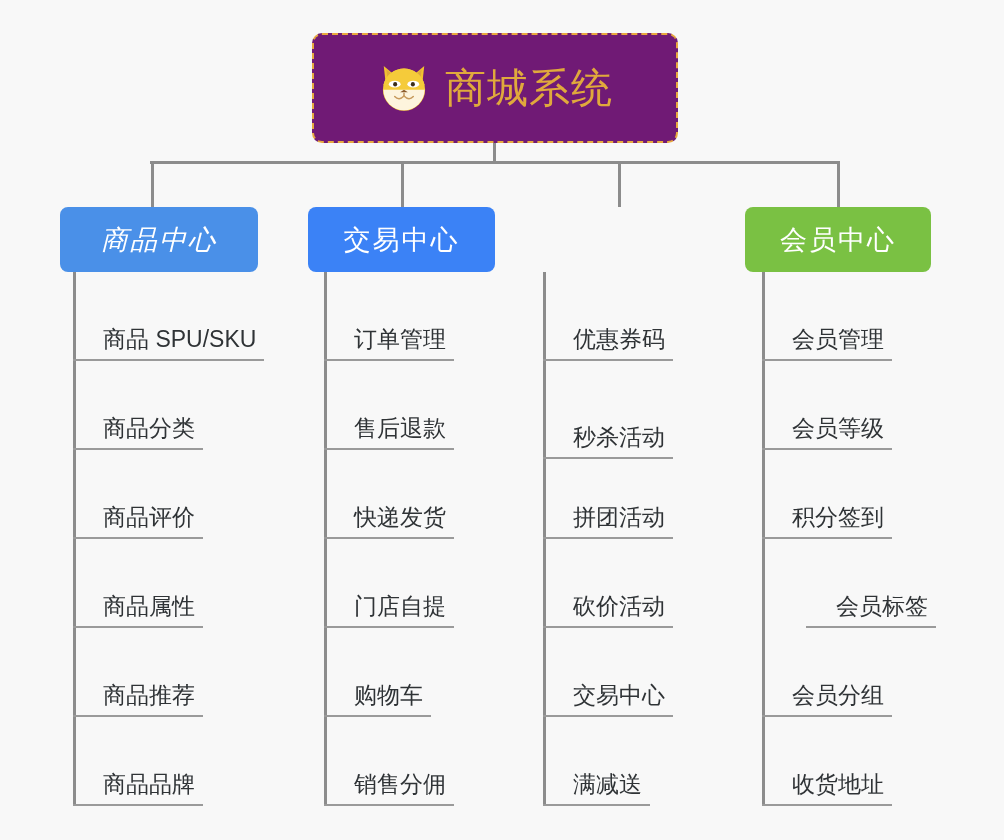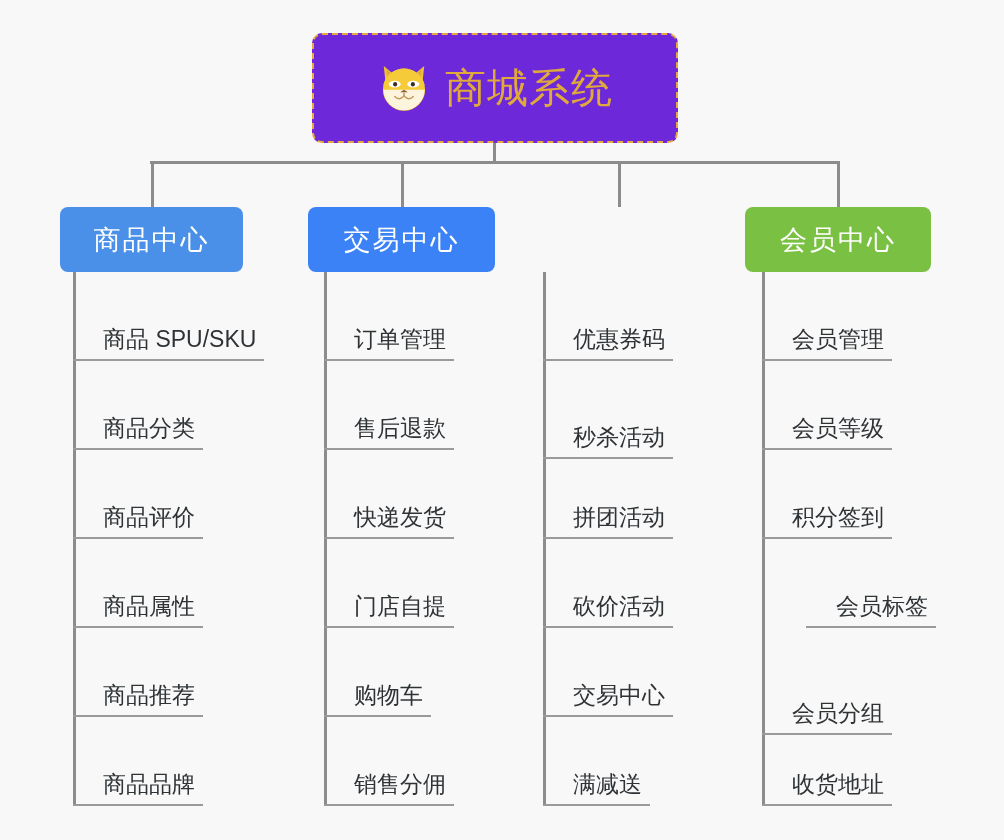--- a/index.html
+++ b/index.html
@@ -19,21 +19,21 @@
     background: #f8f8f8;
   }
 
   
   .root-node {
     position: absolute;
     left: 312px;
     top: 33px;
     width: 366px;
     height: 110px;
-    background: #6d28d9;
+    background: #701a75;
     border: 2px dashed #e8a93f;
     border-radius: 10px;
     display: flex;
     align-items: center;
     justify-content: center;
     gap: 14px;
   }
   .root-emoji {
     width: 54px;
     height: 54px;
@@ -131,21 +131,21 @@
     <div class="root-title">商城系统</div>
   </div>
 
   <div class="line line-v stem-root"></div>
   <div class="line line-h bus"></div>
   <div class="line line-v drop" id="drop-0" style="left: 150.5px;"></div>
   <div class="line line-v drop" id="drop-1" style="left: 400.5px;"></div>
   <div class="line line-v drop" id="drop-2" style="left: 618px;"></div>
   <div class="line line-v drop" id="drop-3" style="left: 837px;"></div>
 
-  <div class="cat-header" id="cat-0" style="left: 60px; width: 183px; background: rgb(74, 144, 232);">
+  <div class="cat-header" id="cat-0" style="left: 60px; width: 198px; background: rgb(74, 144, 232); font-style: italic;">
     <span>商品中心</span>
   </div>
   <div class="cat-header" id="cat-1" style="left: 308px; width: 187px; background: #3b82f6;">
     <span>交易中心</span>
   </div>
   <div class="cat-header" id="cat-3" style="left: 745px; width: 186px; background: rgb(122, 193, 67);">
     <span>会员中心</span>
   </div>
 
   <div class="branch" id="branch-0" style="left: 73px;">
@@ -218,21 +218,21 @@
       </div>
       <div class="leaf" style="top: 89px;">
         <span class="leaf-label">会员等级</span>
       </div>
       <div class="leaf" style="top: 178px;">
         <span class="leaf-label">积分签到</span>
       </div>
       <div class="leaf" style="top: 267px; padding-left: 44px;">
         <span class="leaf-label">会员标签</span>
       </div>
-      <div class="leaf" style="top: 356px; margin-top: 18px;">
+      <div class="leaf" style="top: 356px;">
         <span class="leaf-label">会员分组</span>
       </div>
       <div class="leaf" style="top: 445px;">
         <span class="leaf-label">收货地址</span>
       </div>
     </div>
 
 </div>
 
 </body></html>

